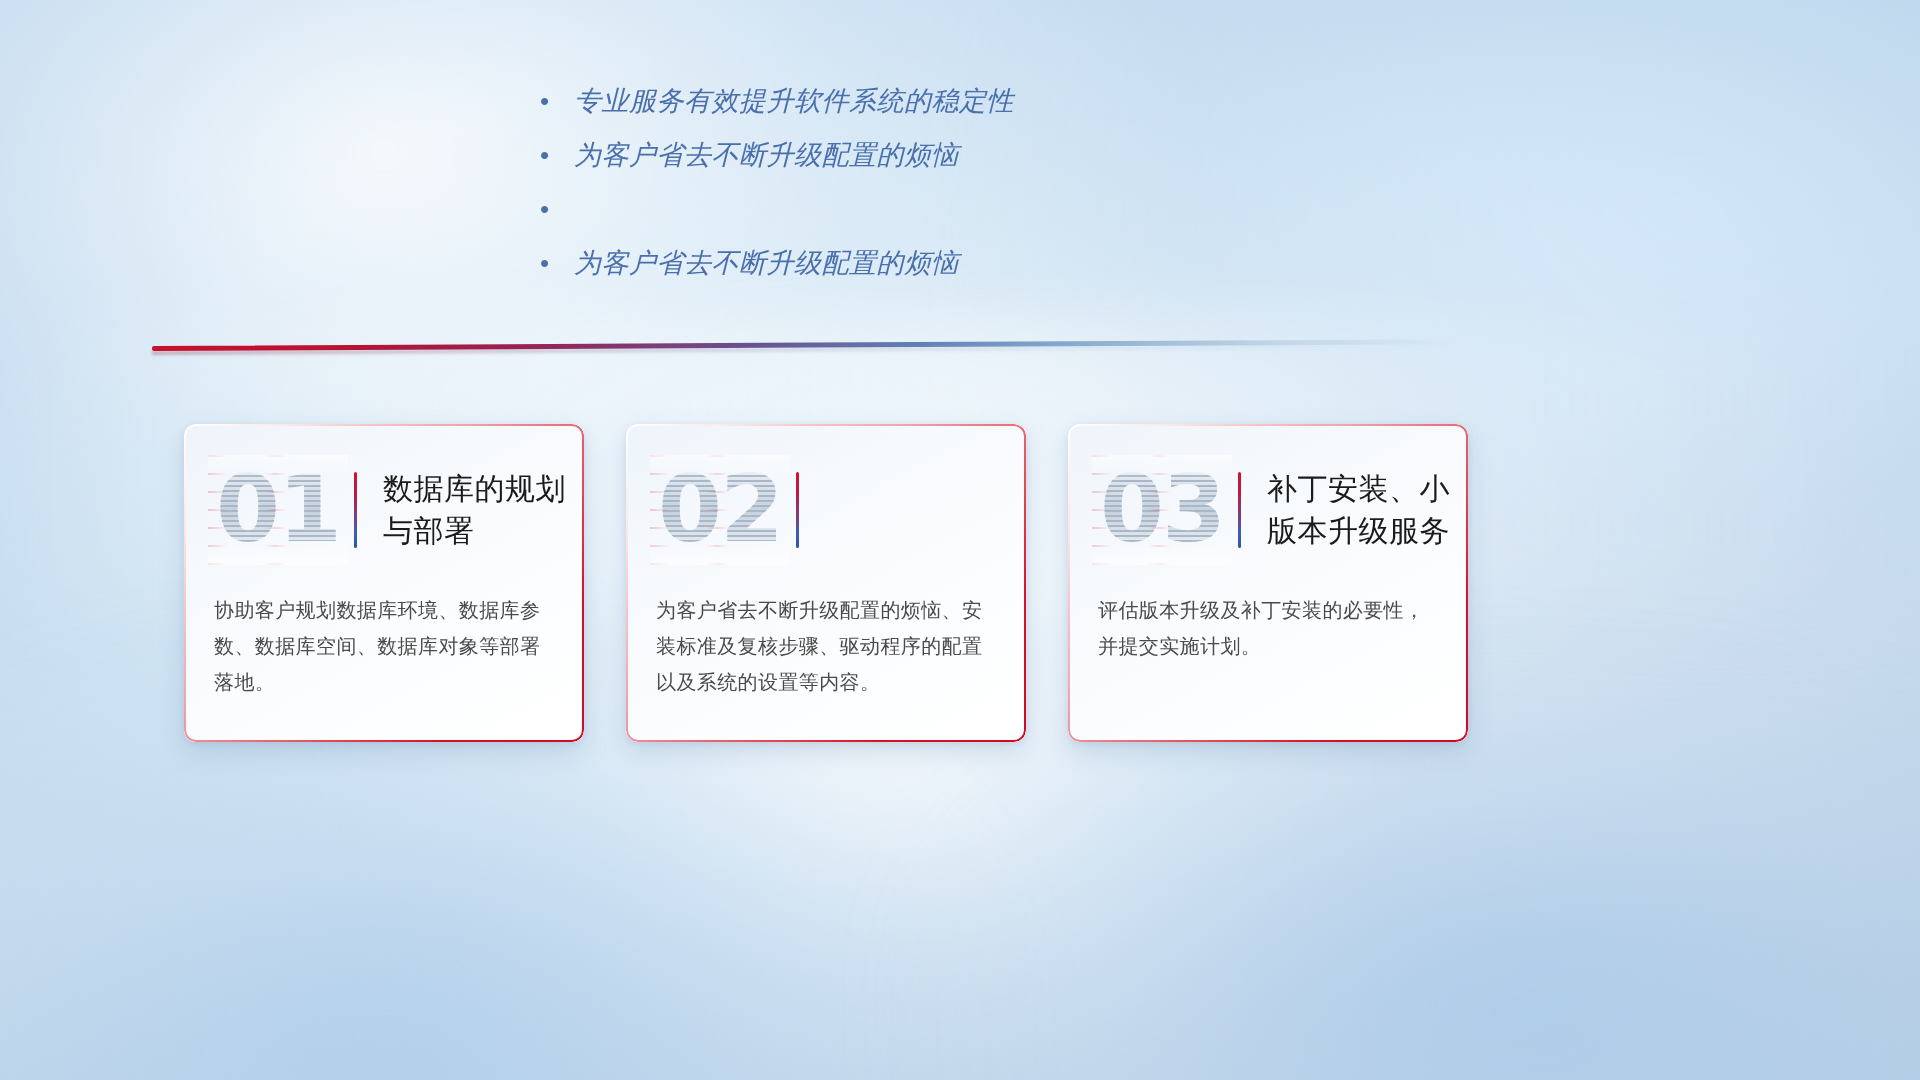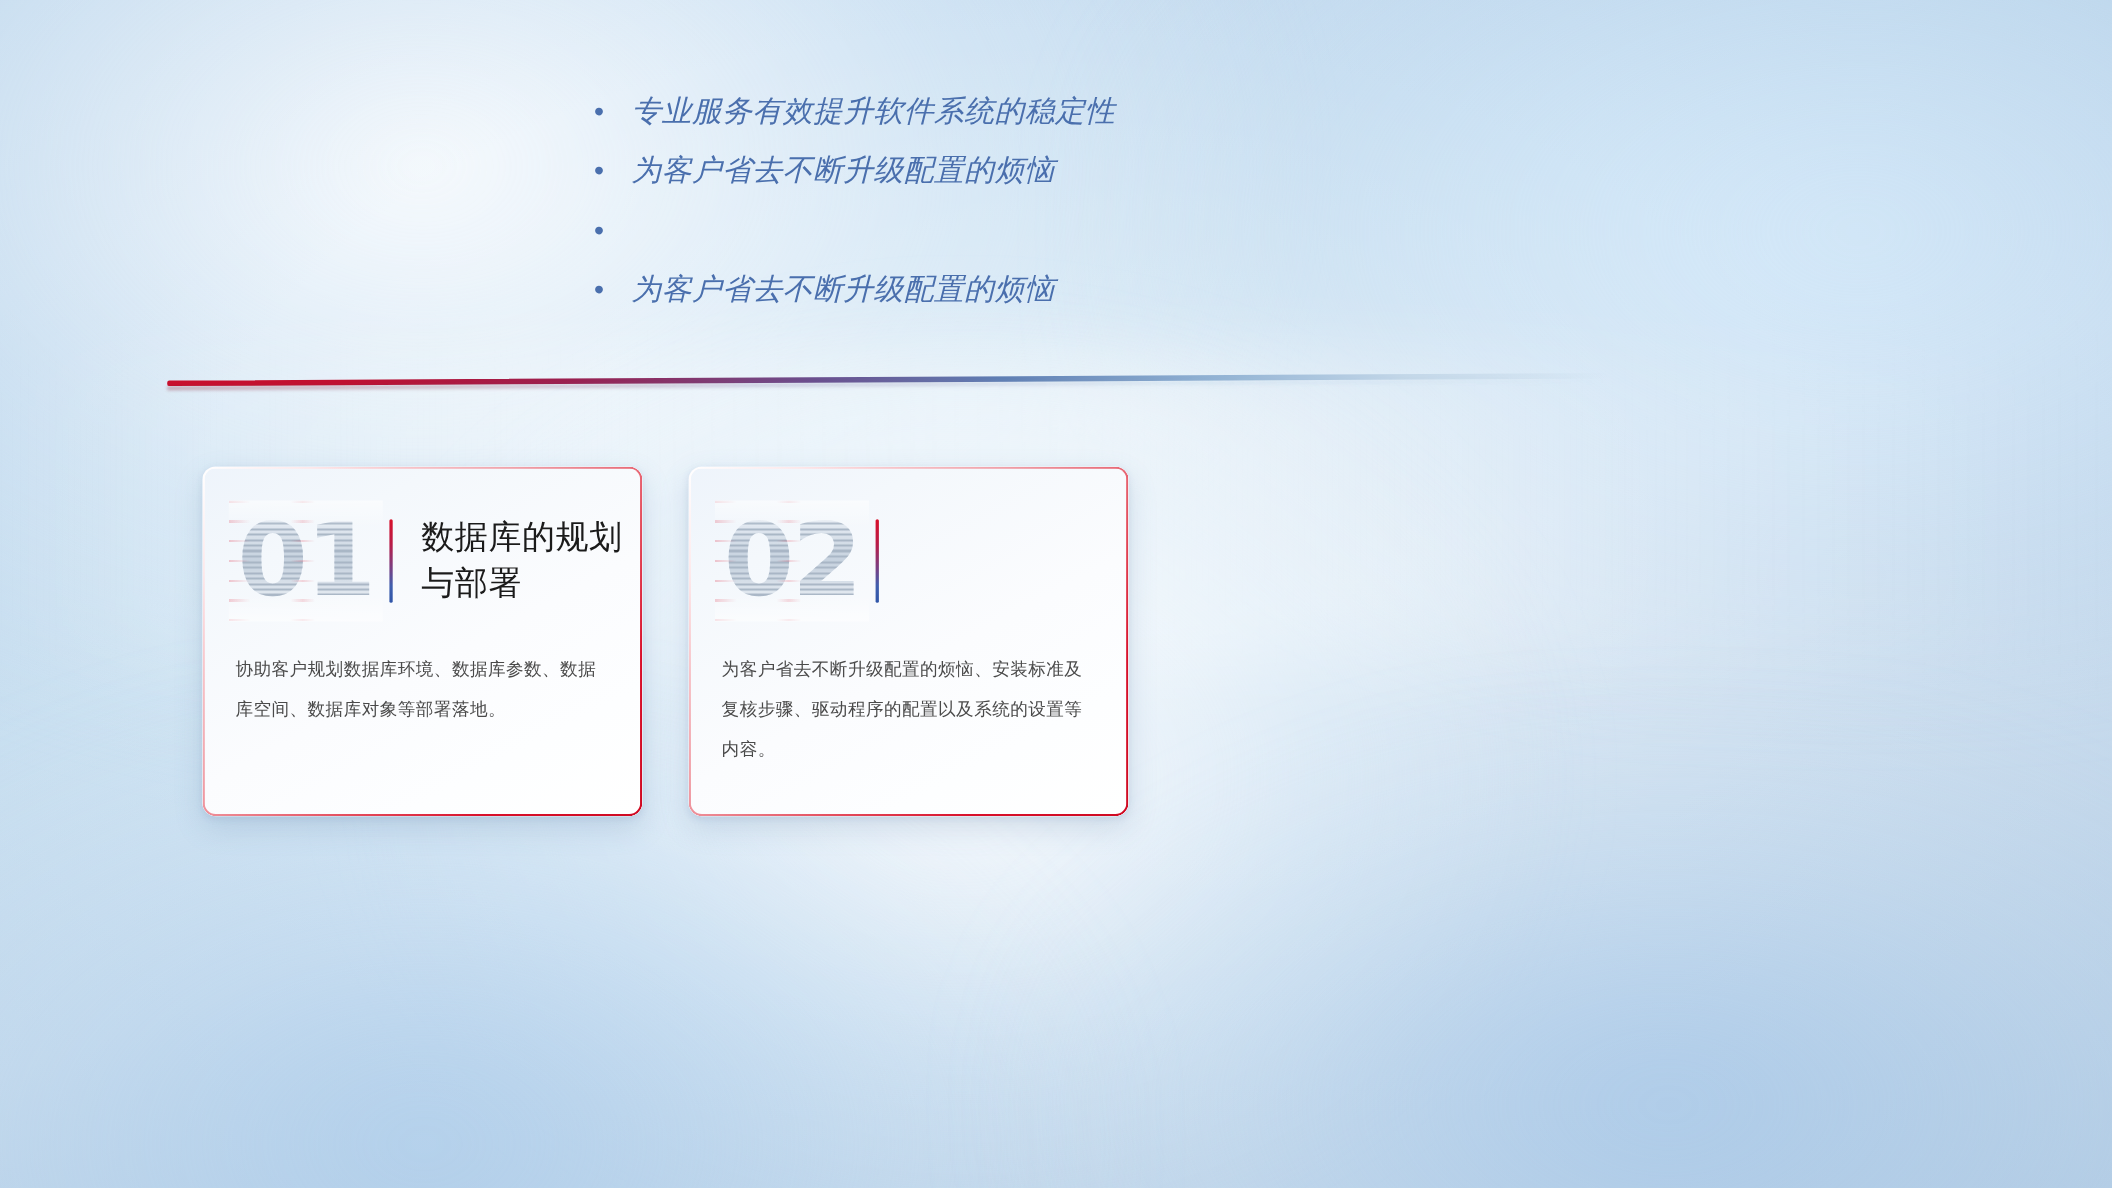--- a/index.html
+++ b/index.html
@@ -143,21 +143,21 @@
   .vbar{
     width:3px;flex:0 0 3px;height:76px;margin:0 26px 0 6px;border-radius:2px;
     background:linear-gradient(180deg,#d8102a 0%,#b81c48 30%,#7a3f82 58%,#3f5fae 80%,#2f55a8 100%);
   }
   .card-title{
     font-size:30px;line-height:42px;color:#1b1b1b;font-weight:400;
     letter-spacing:.5px;max-width:190px;
   }
   .card-body{
     position:absolute;left:30px;right:26px;top:168px;
-    font-size:16px;line-height:36px;color:#4a4a4a;letter-spacing:.4px;
+    font-size:20px;line-height:36px;color:#4a4a4a;letter-spacing:.4px;
   }
 </style>
 </head>
 <body>
 
 <div id="stage">
 
   <div class="bg-base"></div>
   <div class="bg-glow-a"></div>
   <div class="bg-glow-c"></div>
@@ -217,16 +217,29 @@
         <div class="num">
           <span class="num-glyph">02</span>
           <span class="num-red"></span>
           <span class="num-tint"></span>
         </div>
         <div class="vbar"></div>
       </div>
       <div class="card-body">为客户省去不断升级配置的烦恼、安装标准及复核步骤、驱动程序的配置以及系统的设置等内容。</div>
     </div>
 
+    <div class="card">
+      <div class="edge"></div>
+      <div class="card-head">
+        <div class="num">
+          <span class="num-glyph">03</span>
+          <span class="num-red"></span>
+          <span class="num-tint"></span>
+        </div>
+        <div class="vbar"></div>
+        <div class="card-title">补丁安装、小版本升级服务</div>
+      </div>
+      <div class="card-body">评估版本升级及补丁安装的必要性，并提交实施计划。</div>
+    </div>
 
   </div>
 
 </div>
 
 </body></html>

